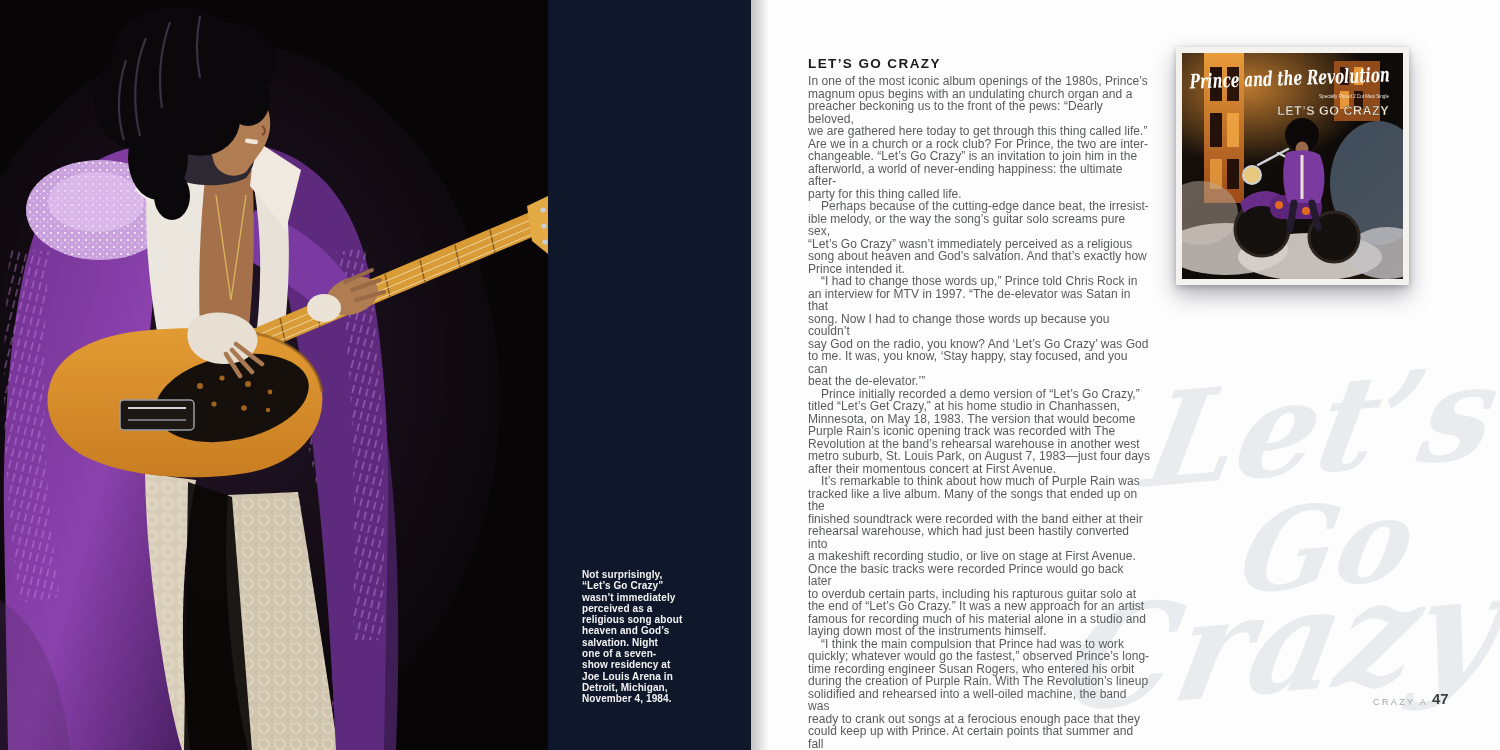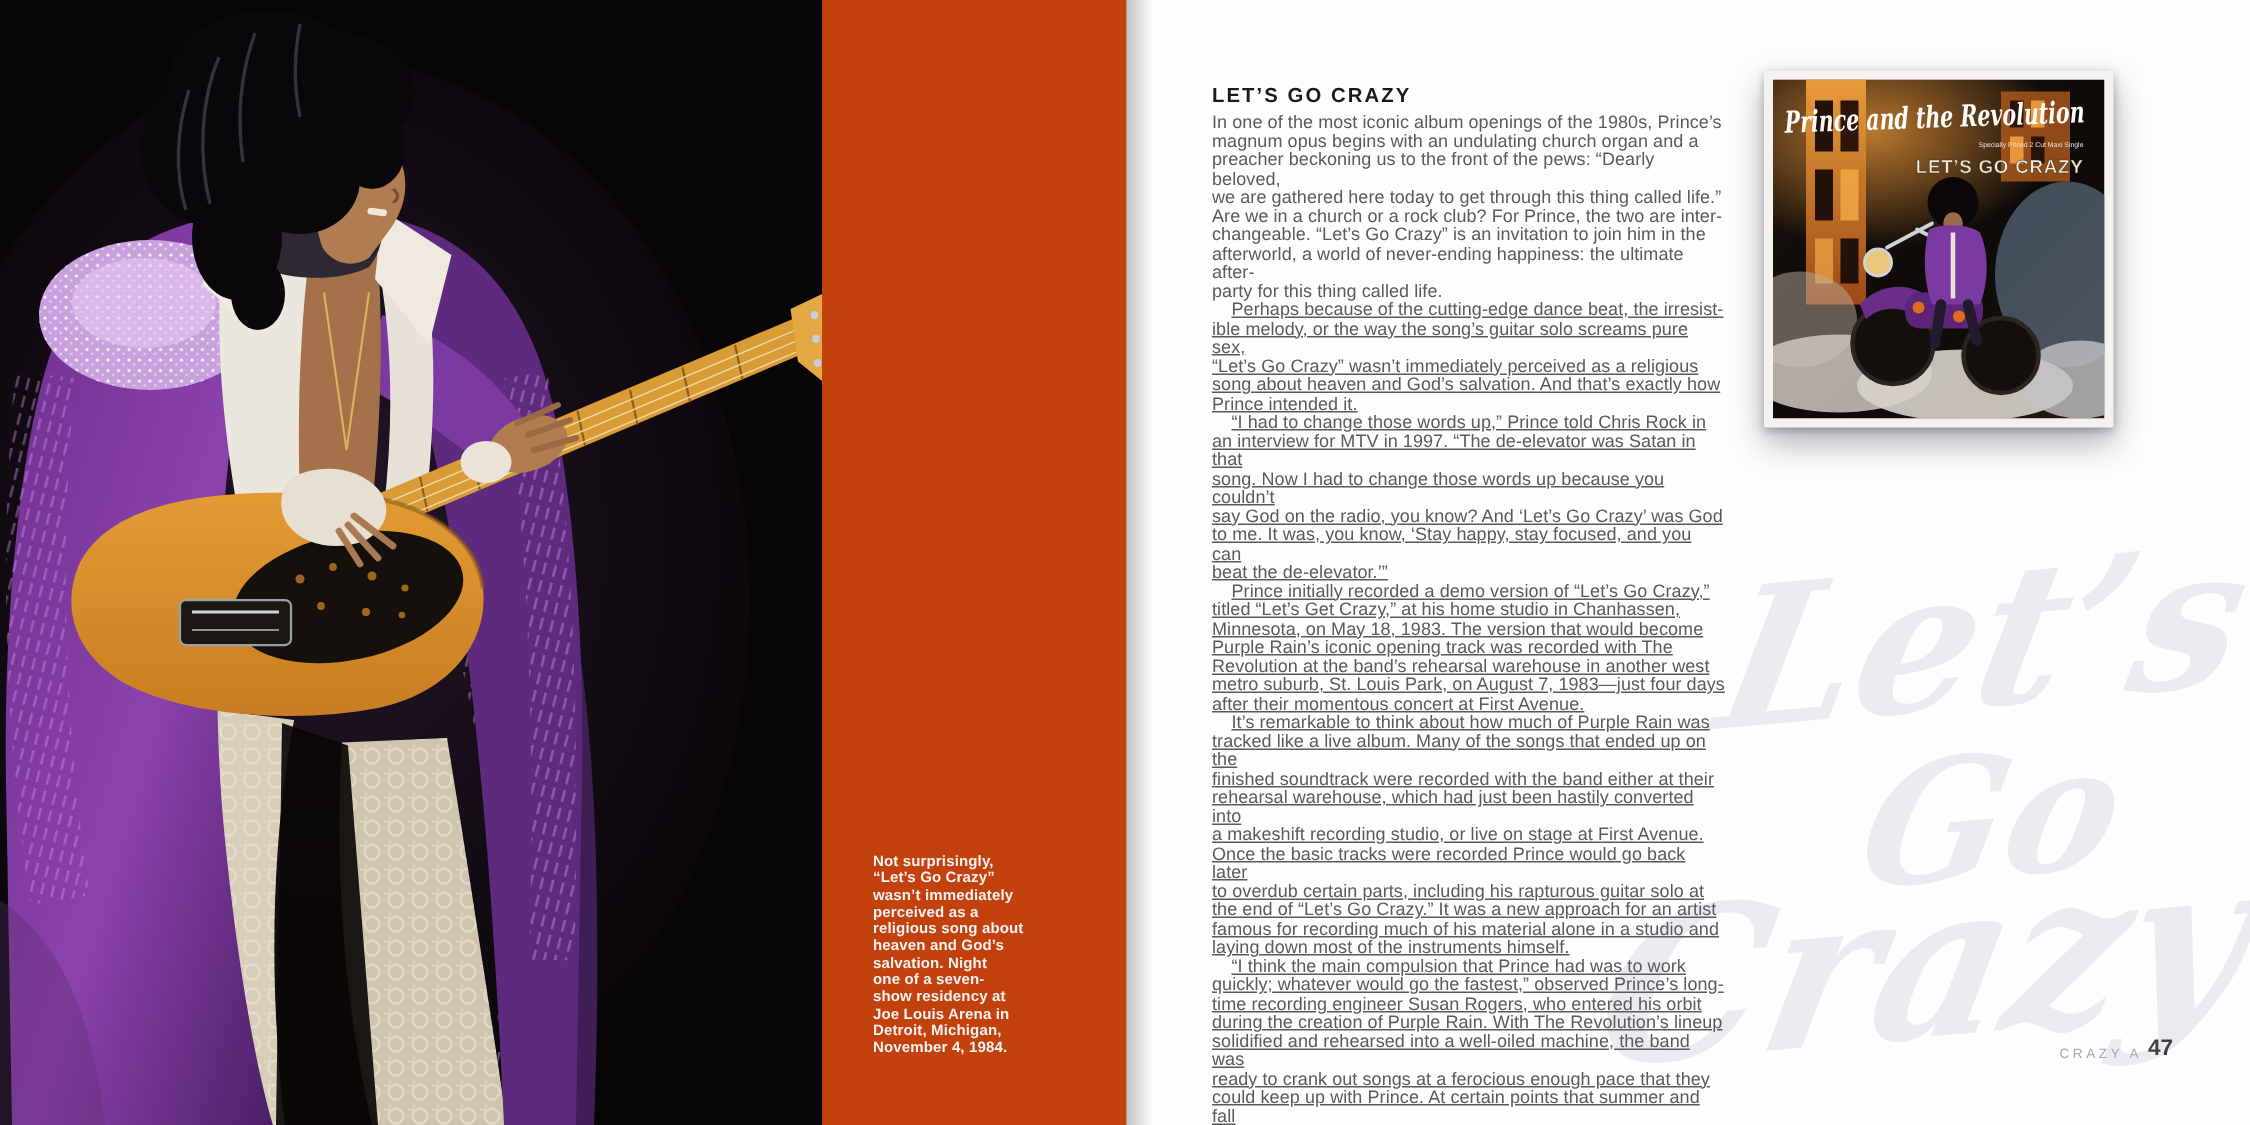--- a/index.html
+++ b/index.html
@@ -1,36 +1,36 @@
 <!DOCTYPE html>
 <html><head>
 <meta charset="utf-8">
 <style>
   html,body{margin:0;padding:0;}
   body{
     width:1500px;height:750px;overflow:hidden;position:relative;
     background:#fdfdfd;font-family:"Liberation Sans",sans-serif;
   }
   
-  .left-page{position:absolute;left:0;top:0;width:887px;height:750px;background:#c2410c;}
+  .left-page{position:absolute;left:0;top:0;width:887px;height:750px;background:#0f172a;}
   .photo{position:absolute;left:0;top:0;width:548px;height:750px;background:#070505;overflow:hidden;}
   .photo svg{display:block;}
   .caption{
     position:absolute;left:582px;top:569px;width:140px;
     color:#f2f2f2;font-size:10px;line-height:11.3px;font-weight:bold;
     white-space:pre-line;letter-spacing:.1px;
   }
   
   .right-page{position:absolute;left:751px;top:0;width:749px;height:750px;background:#fdfdfd;}
   .spine-shadow{position:absolute;left:0;top:0;width:18px;height:750px;
     background:linear-gradient(to right,rgba(25,22,28,.25),rgba(25,22,28,0));}
   .article{position:absolute;left:57px;top:56px;width:342px;z-index:2;}
   .headline{font-size:13.5px;letter-spacing:1.4px;color:#1a1a1a;margin:0 0 4px 0;font-weight:bold;}
   .article p{margin:0;font-size:12px;line-height:12.5px;color:#595a5c;white-space:pre-line;letter-spacing:.05px;}
-  .article p.ind{text-indent:13px;text-decoration:underline;}
+  .article p.ind{text-indent:13px;}
   
   .album-cover{
     position:absolute;left:425px;top:47px;width:221px;height:226px;padding:6px;
     background:#f4f2ef;z-index:3;
     box-shadow:0 10px 22px rgba(35,35,55,.35),0 2px 6px rgba(35,35,55,.28);
     border-radius:1px;
   }
   
   .watermark{
     position:absolute;z-index:1;font-family:"DejaVu Serif",serif;font-style:italic;font-weight:bold;

